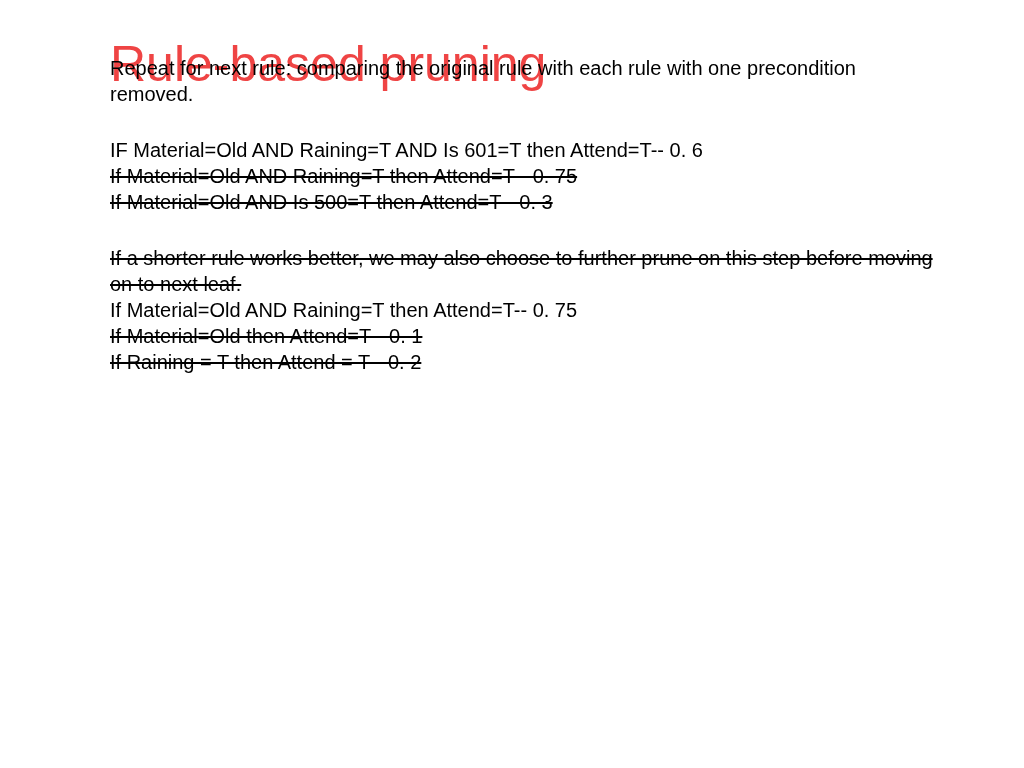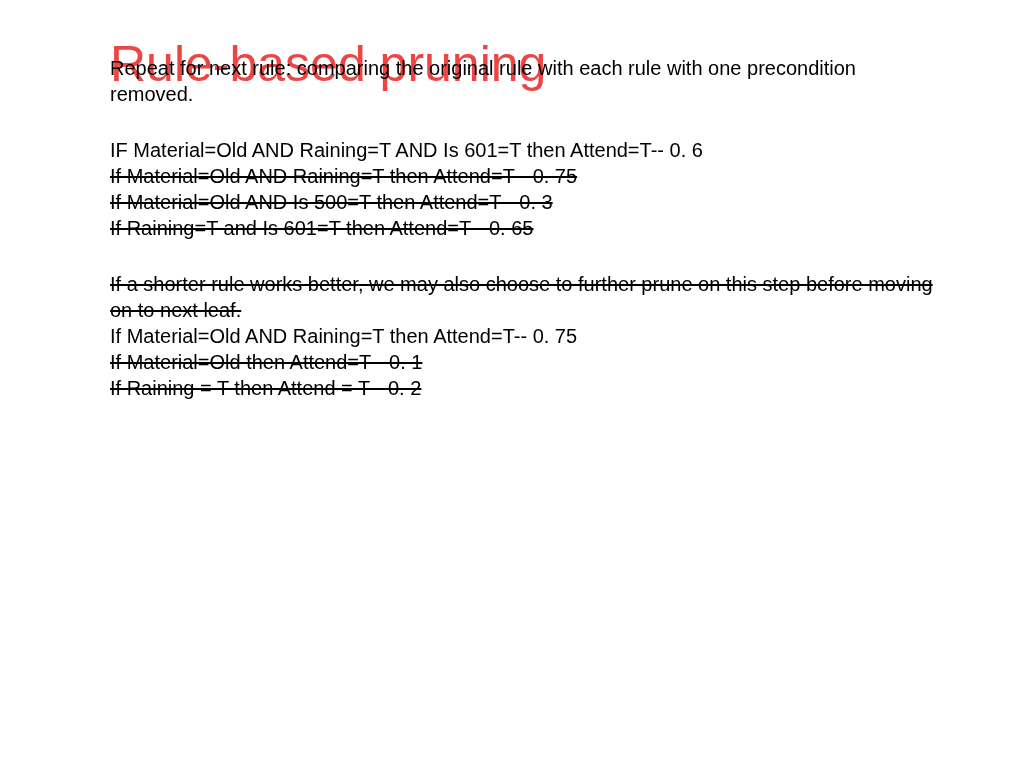--- a/index.html
+++ b/index.html
@@ -74,21 +74,20 @@
   <div class="bg-title">Rule-based pruning</div>
 
   <div class="content">
 
     <p class="para">Repeat for next rule: comparing the original rule with each rule with one precondition removed.</p>
 
     <p class="para">
       <span>IF Material=Old AND Raining=T AND Is 601=T then Attend=T-- 0. 6</span><br>
       <span class="strike">If Material=Old AND Raining=T then Attend=T-- 0. 75</span><br>
       <span class="strike">If Material=Old AND Is 500=T then Attend=T-- 0. 3</span><br>
-      <span class="strike">If Raining=T and Is 601=T then Attend=T-- 0. 65</span>
     </p>
 
     <p class="para">
       <span class="strike">If a shorter rule works better, we may also choose to further prune on this step before moving on to next leaf.</span>
     </p>
 
     <p class="para" style="margin-top:-30px;">
       <span>If Material=Old AND Raining=T then Attend=T-- 0. 75</span><br>
       <span class="strike">If Material=Old then Attend=T-- 0. 1</span><br>
       <span class="strike">If Raining = T then Attend = T-- 0. 2</span>

